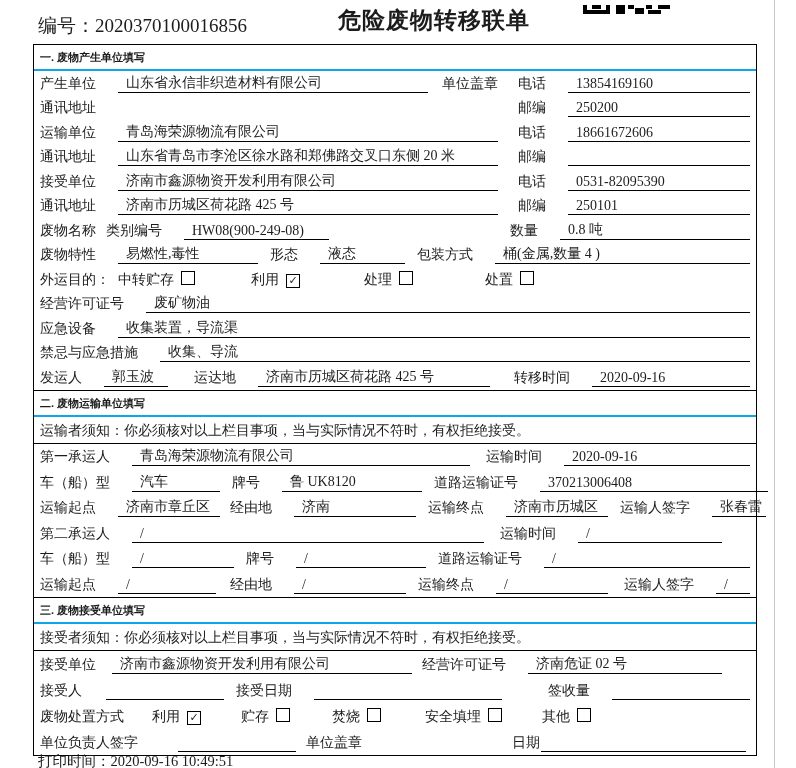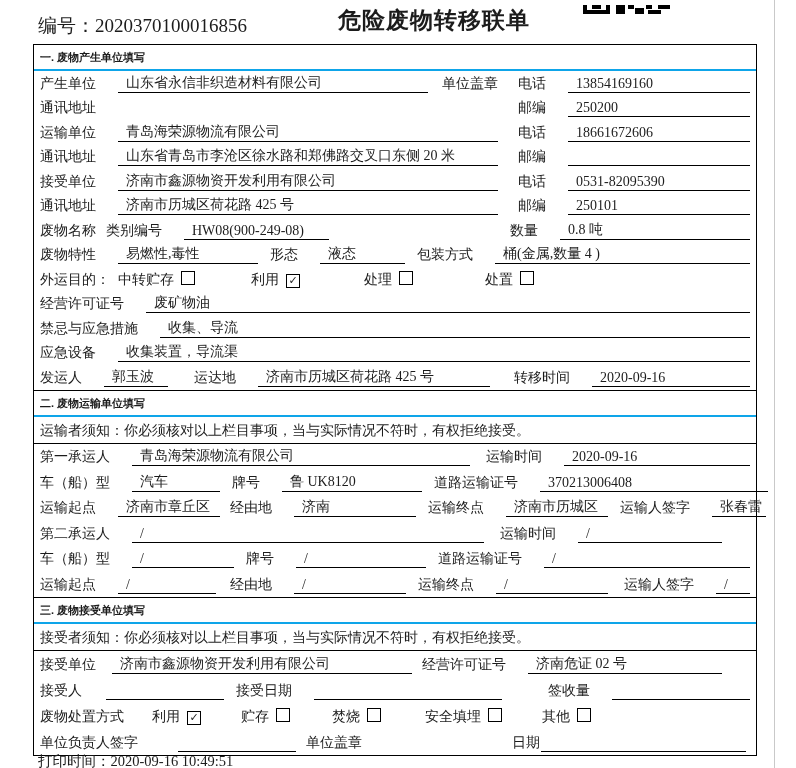--- a/index.html
+++ b/index.html
@@ -148,27 +148,27 @@
         <span class="opt ml64"><span>处理</span><span class="cb"><i></i></span></span>
         <span class="opt ml72"><span>处置</span><span class="cb"><i></i></span></span>
       </div>
 
       <div class="row">
         <span class="lab">经营许可证号</span>
         <span class="val vf">废矿物油</span>
       </div>
 
       <div class="row">
+        <span class="lab">应急设备</span>
+        <span class="val vf">收集装置，导流渠</span>
+      </div>
+
+      <div class="row">
         <span class="lab">禁忌与应急措施</span>
         <span class="val vf">收集、导流</span>
-      </div>
-
-      <div class="row">
-        <span class="lab">应急设备</span>
-        <span class="val vf">收集装置，导流渠</span>
       </div>
 
       <div class="row">
         <span class="lab">发运人</span>
         <span class="val" style="width:64px">郭玉波</span>
         <span class="lab ml26">运达地</span>
         <span class="val" style="width:232px">济南市历城区荷花路 425 号</span>
         <span class="lab ml24">转移时间</span>
         <span class="val vf">2020-09-16</span>
       </div>

